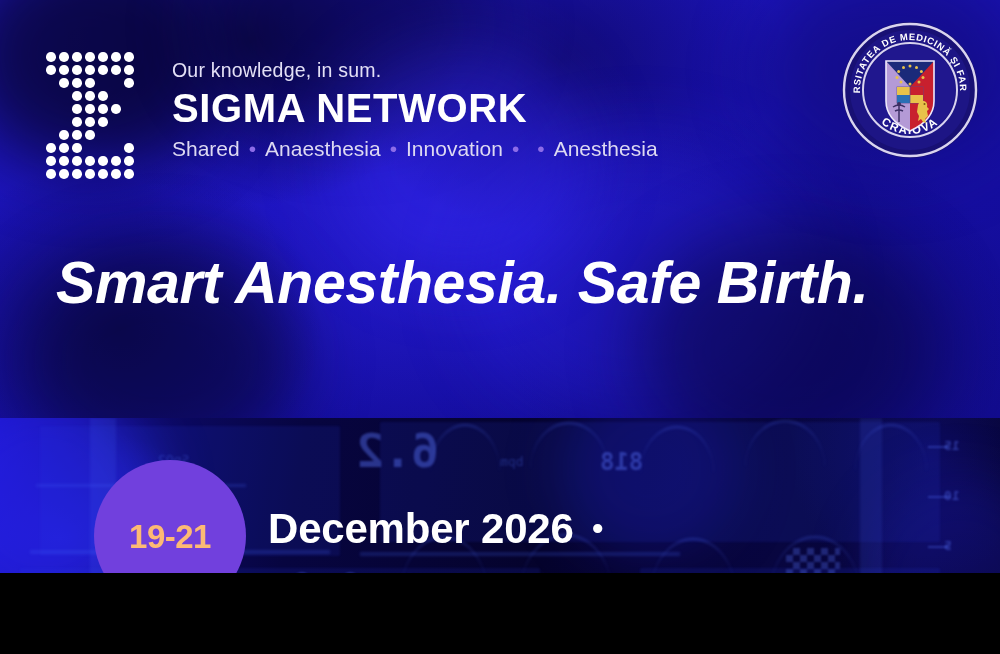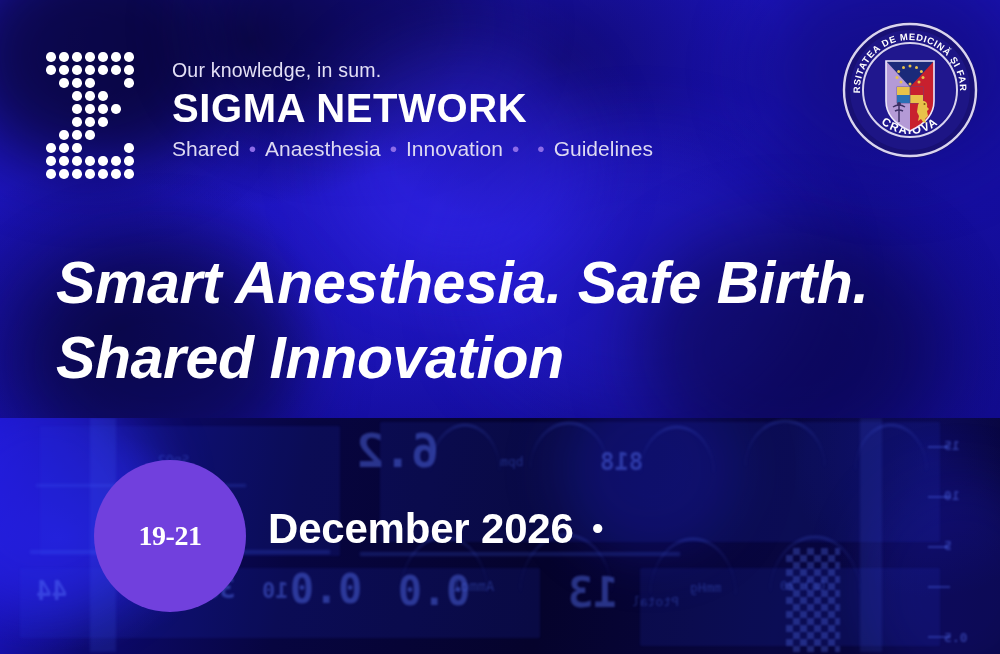--- a/index.html
+++ b/index.html
@@ -7,21 +7,21 @@
     padding: 0;
     background: #000;
   }
   body {
     font-family: "Liberation Sans", sans-serif;
   }
 
   #banner {
     position: relative;
     width: 1000px;
-    height: 654px;
+    height: 573px;
     overflow: hidden;
     background: #0a0740;
   }
 
   
   .bg-base {
     position: absolute;
     inset: 0;
     background: #05031f;
   }
@@ -227,26 +227,25 @@
     top: 0;
     width: 152px;
     height: 152px;
     border-radius: 50%;
     background: #7140dd;
     display: flex;
     align-items: center;
     justify-content: center;
   }
   .date-badge-text {
-    color: #ffffff;
-    font-size: 28px;
+    color: #fdba74;
+    font-size: 33px;
     font-weight: bold;
     letter-spacing: -0.5px;
     line-height: 1;
-    font-family: Liberation Serif, serif;
   }
   .date-line {
     position: absolute;
     left: 268px;
     top: 46px;
     display: flex;
     align-items: center;
     white-space: nowrap;
   }
   .date-text {
@@ -404,21 +403,21 @@
       <p class="brand-tagline">Our knowledge, in sum.</p>
       <p class="brand-title">SIGMA NETWORK</p>
       <div class="brand-keywords">
         <span class="kw">Shared</span>
         <span class="kw-sep">•</span>
         <span class="kw">Anaesthesia</span>
         <span class="kw-sep">•</span>
         <span class="kw">Innovation</span>
         <span class="kw-sep">•</span>
         <span class="kw-sep">•</span>
-        <span class="kw">Guidelines</span>
+        <span class="kw">Anesthesia</span>
       </div>
     </div>
 
     <div class="crest">
       <svg width="138" height="138" viewBox="0 0 138 138" aria-hidden="true">
         <defs>
           <path id="ringTop" d="M 19,69 A 50,50 0 0 1 119,69"></path>
           <path id="ringBot" d="M 25,69 A 44,44 0 0 0 113,69"></path>
         </defs>
 
@@ -474,21 +473,20 @@
                      L 84,98 L 85,102 L 82,101 L 80,98 L 77,100 L 78,95 L 76,91 Z"></path>
             <circle cx="83.5" cy="83" r="1" fill="#7a5a10"></circle>
           </g>
         </g>
       </svg>
     </div>
   </div>
 
   <div class="headline">
     <p class="headline-line">Smart Anesthesia. Safe Birth.</p>
-    <p class="headline-line">Shared Innovation</p>
   </div>
 
   <div class="datebar">
     <div class="date-badge">
       <span class="date-badge-text">19-21</span>
     </div>
     <div class="date-line">
       <span class="date-text">December 2026</span>
       <span class="date-sep">•</span>
     </div>

